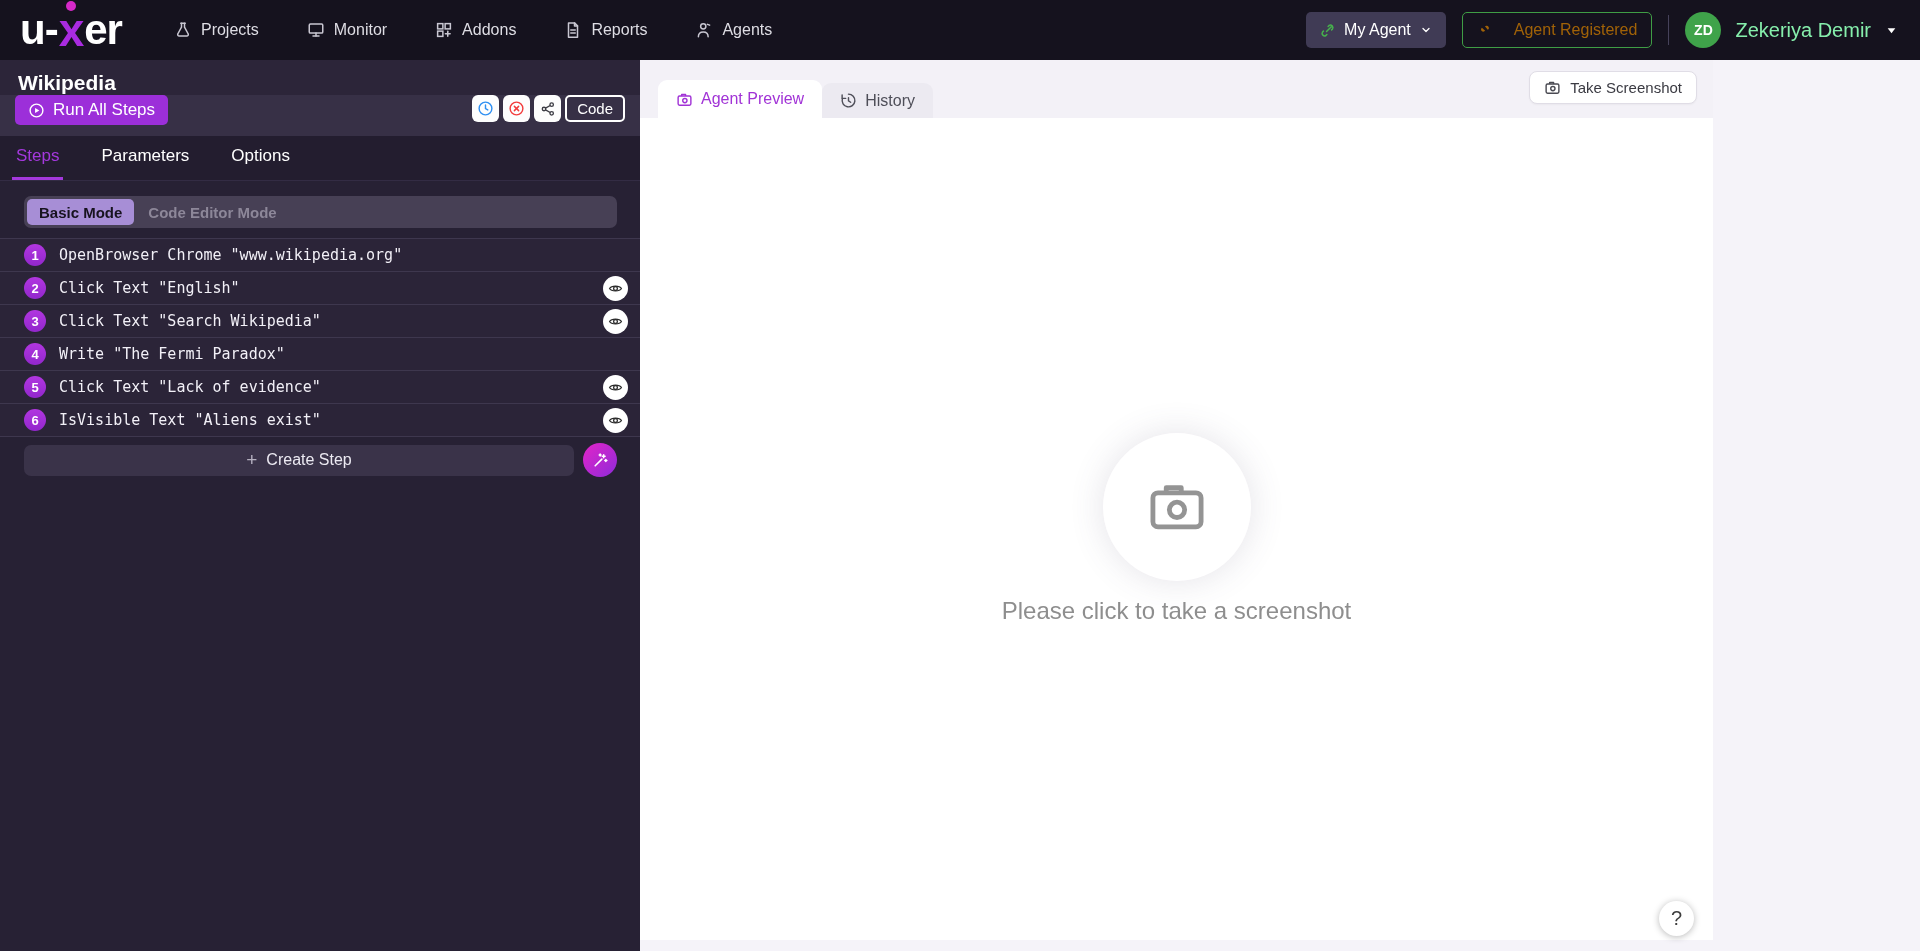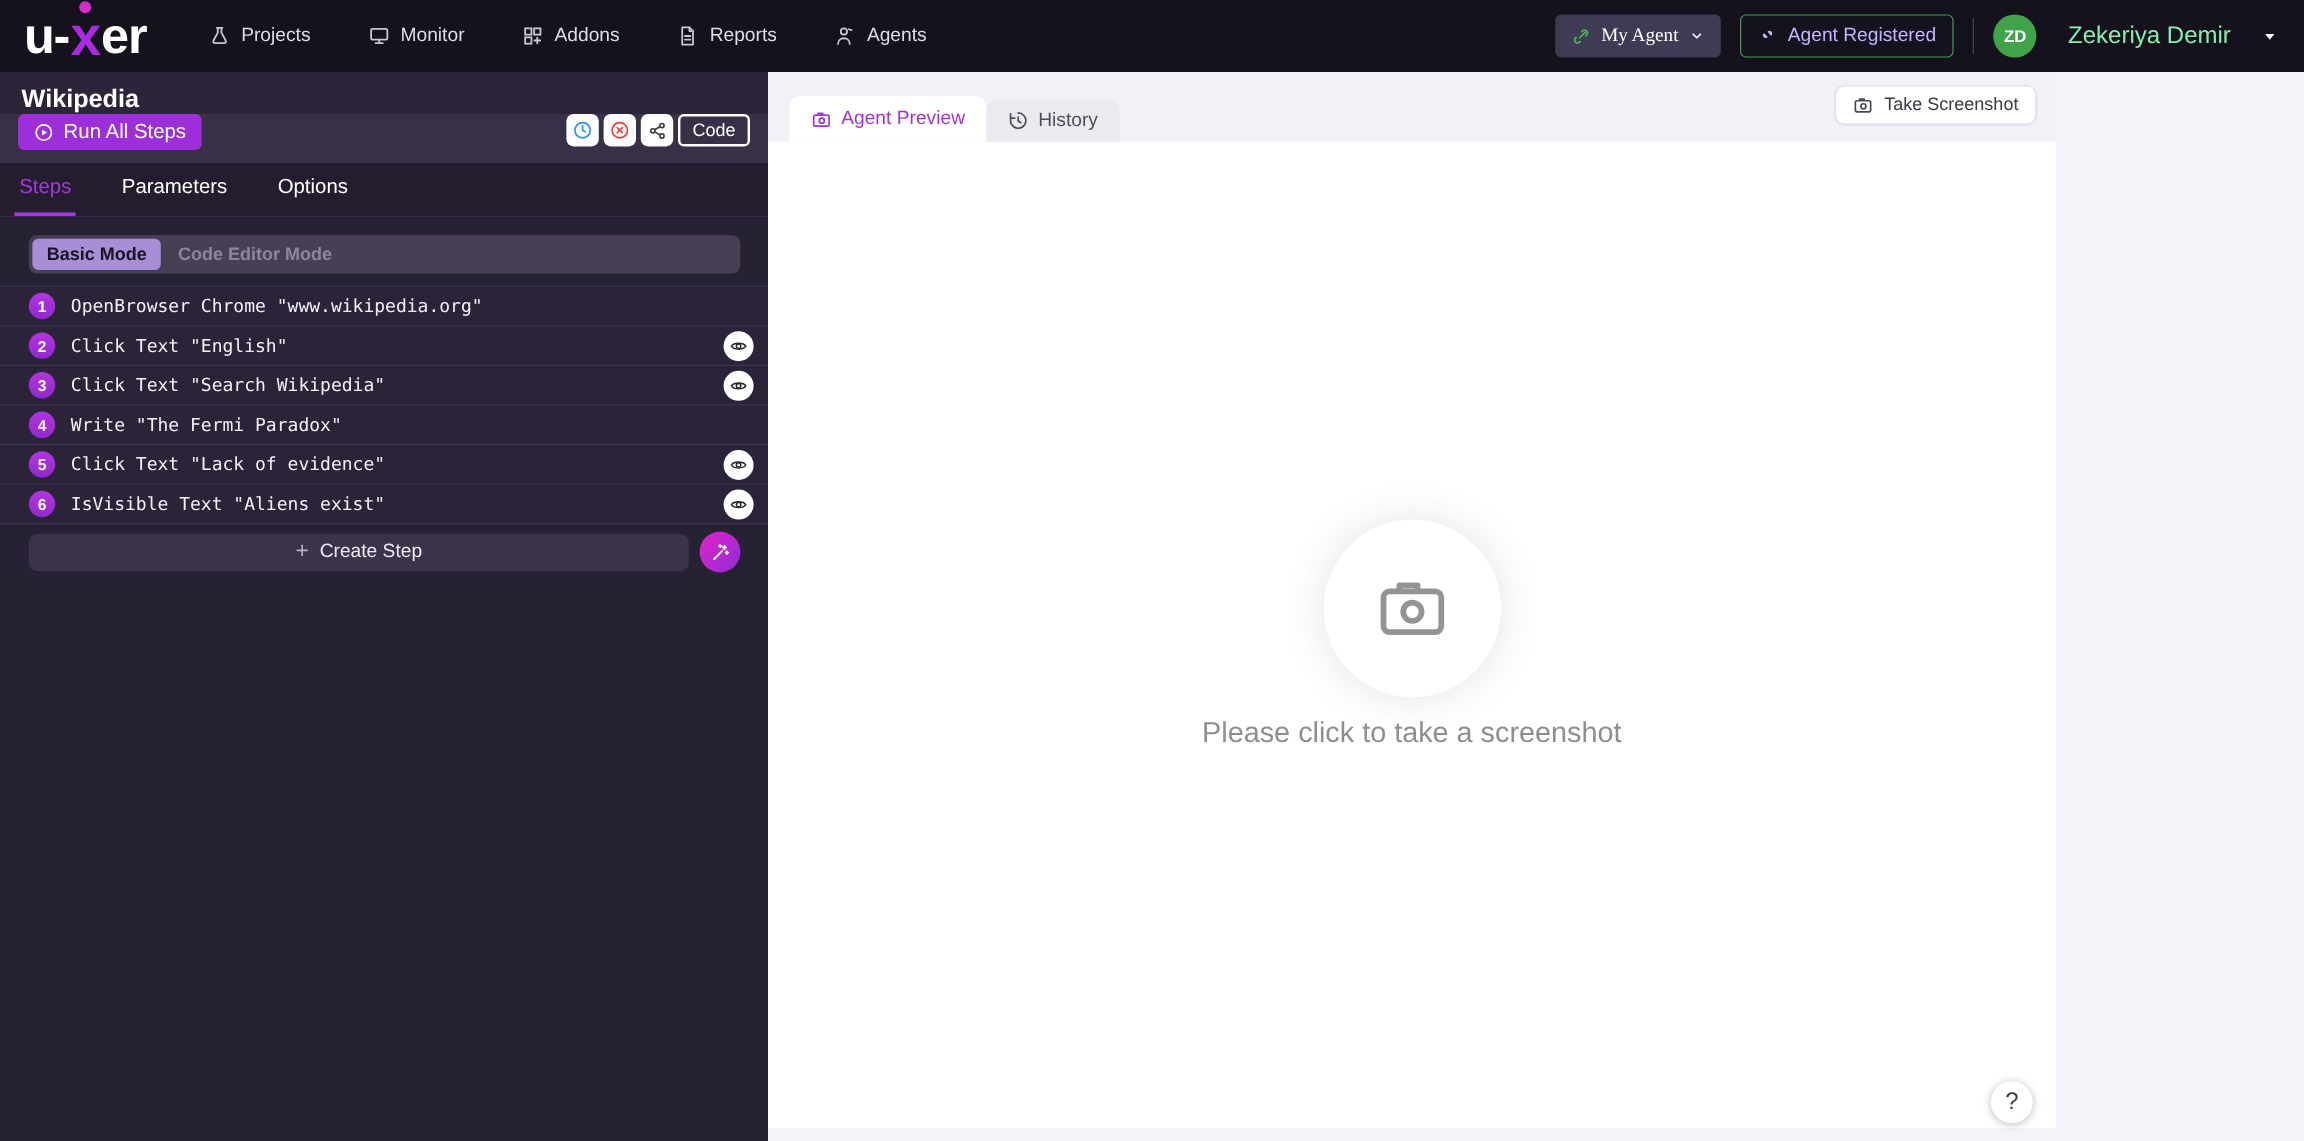--- a/index.html
+++ b/index.html
@@ -12,25 +12,25 @@
             display:flex; align-items:center; padding:0 22px 0 20px; }
   .logo { font-weight:700; font-size:42px; letter-spacing:-1px; color:#fff; display:flex; align-items:center; line-height:1; cursor:pointer; }
   .logo .logo-x { color:#a92be0; font-size:46px; position:relative; margin:0 1px; }
   .logo .logo-x::before { content:""; position:absolute; width:10px; height:10px; border-radius:50%;
             background:#d629c9; top:-6px; left:50%; transform:translateX(-50%); }
   .nav-items { display:flex; align-items:center; gap:48px; margin-left:52px; }
   .nav-item { display:flex; align-items:center; gap:9px; color:#dedde4; font-size:16px; cursor:pointer; }
   .nav-item .nicon { color:#c9c7d2; }
   .nav-right { margin-left:auto; display:flex; align-items:center; gap:16px; }
   .btn-my-agent { display:flex; align-items:center; gap:9px; background:#403b55; border:none; border-radius:5px;
-            color:#fff; font-size:16px; padding:9px 14px; cursor:pointer; font-family:Liberation Serif, serif; }
-  .btn-registered { display:flex; align-items:center; gap:9px; background:transparent; border:1px solid #3f9d45;
-            border-radius:5px; color:#c4b5fd; font-size:16px; padding:8px 14px; cursor:pointer; font-family:inherit; }
+            color:#fff; font-size:16px; padding:9px 14px; cursor:pointer; font-family:Liberation Sans, sans-serif; }
+  .btn-registered { display:flex; align-items:center; gap:21px; background:transparent; border:1px solid #3f9d45;
+            border-radius:5px; color:#a16207; font-size:16px; padding:8px 14px; cursor:pointer; font-family:inherit; }
   .nav-divider { width:1px; height:30px; background:#46425a; }
-  .user-chip { display:flex; align-items:center; gap:26px; cursor:pointer; }
+  .user-chip { display:flex; align-items:center; gap:14px; cursor:pointer; }
   .avatar { width:36px; height:36px; border-radius:50%; background:#3fa34a; color:#fff; font-weight:700;
             font-size:14px; display:flex; align-items:center; justify-content:center; }
   .user-name { font-size:20px; color:#86efac; }
 
   
   .panel { position:absolute; top:60px; left:0; width:640px; height:891px; background:#272134; }
   .panel-title-row { height:35px; background:#2c2539; display:flex; align-items:flex-end; padding:0 18px; }
   .panel-title { font-size:21px; font-weight:700; color:#fff; }
   .toolbar { height:41px; background:#373046; display:flex; align-items:flex-start; padding:0 15px; gap:4px; }
   .btn-run { display:flex; align-items:center; gap:8px; background:#9c2fd9; border:none; border-radius:5px;

